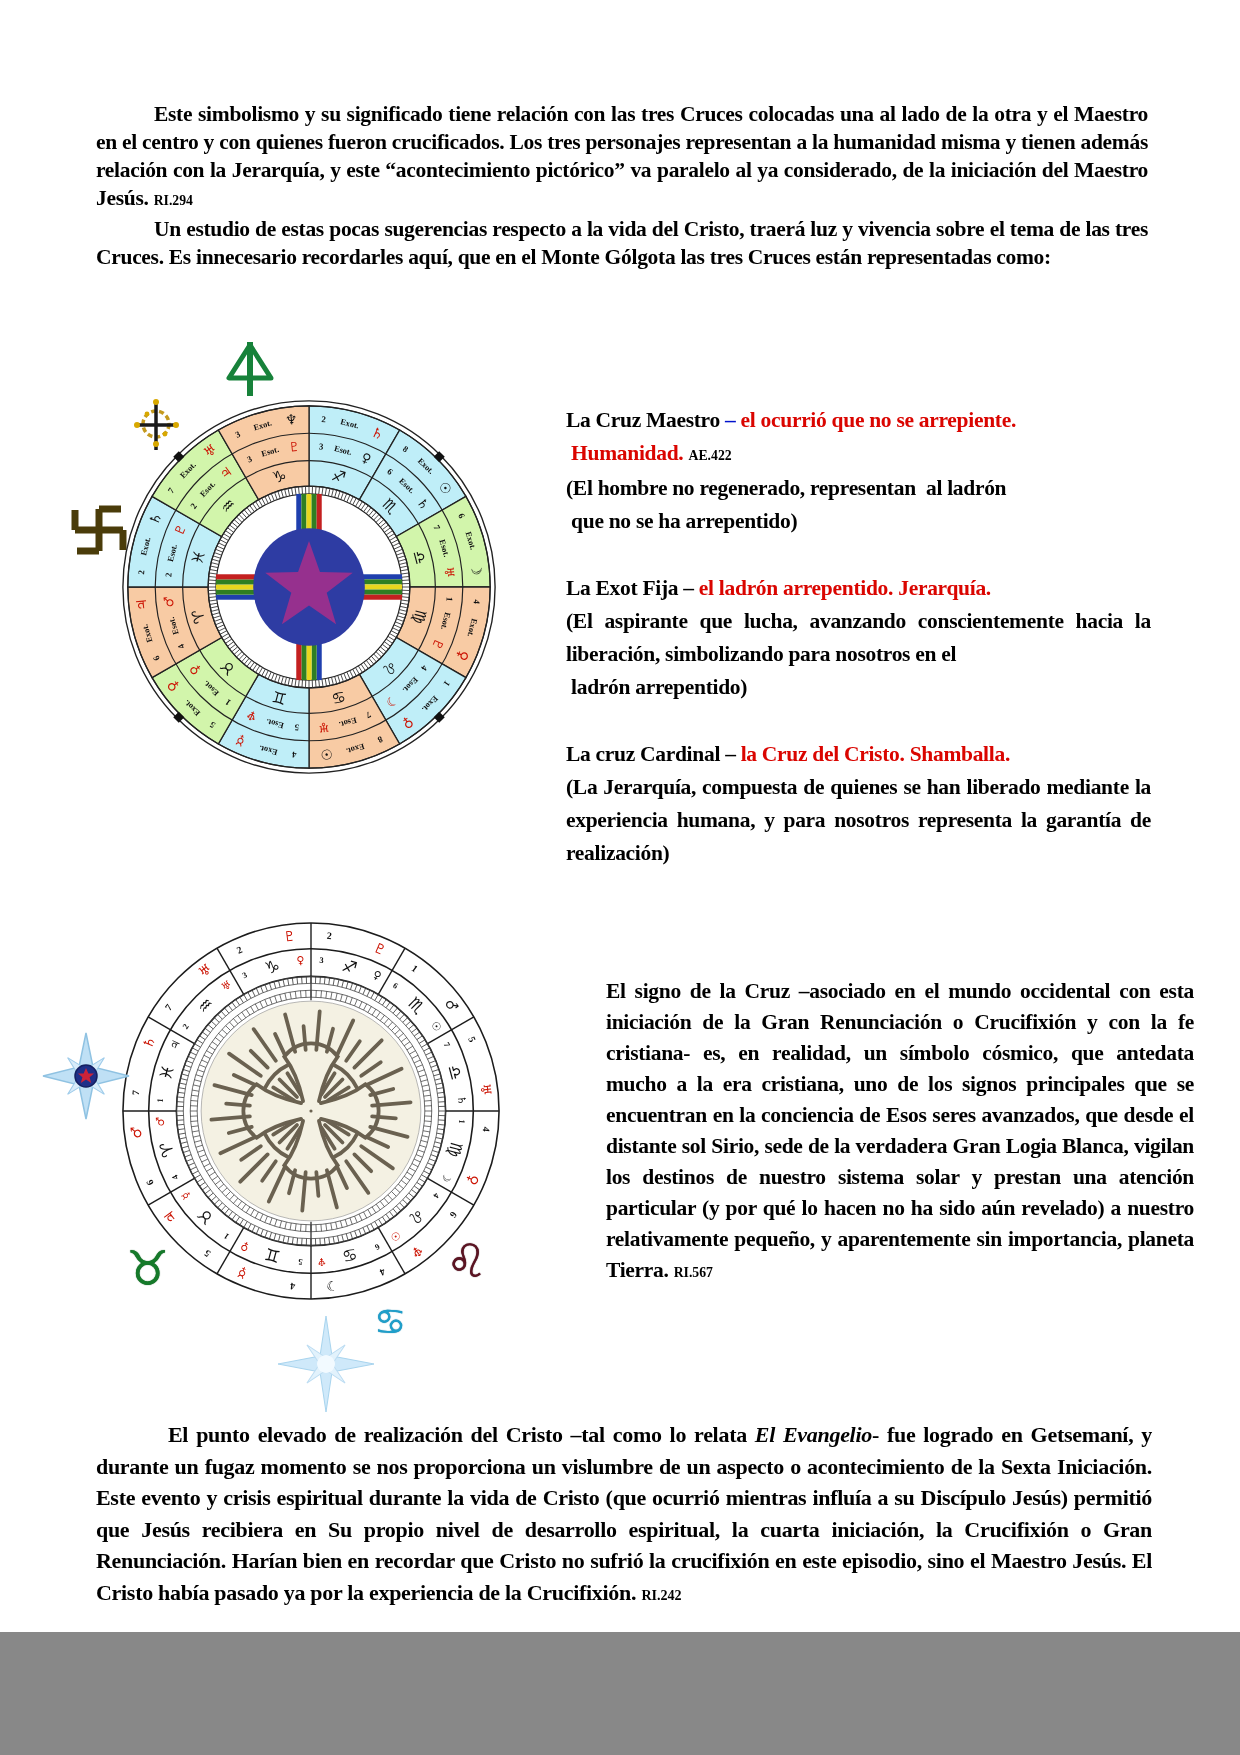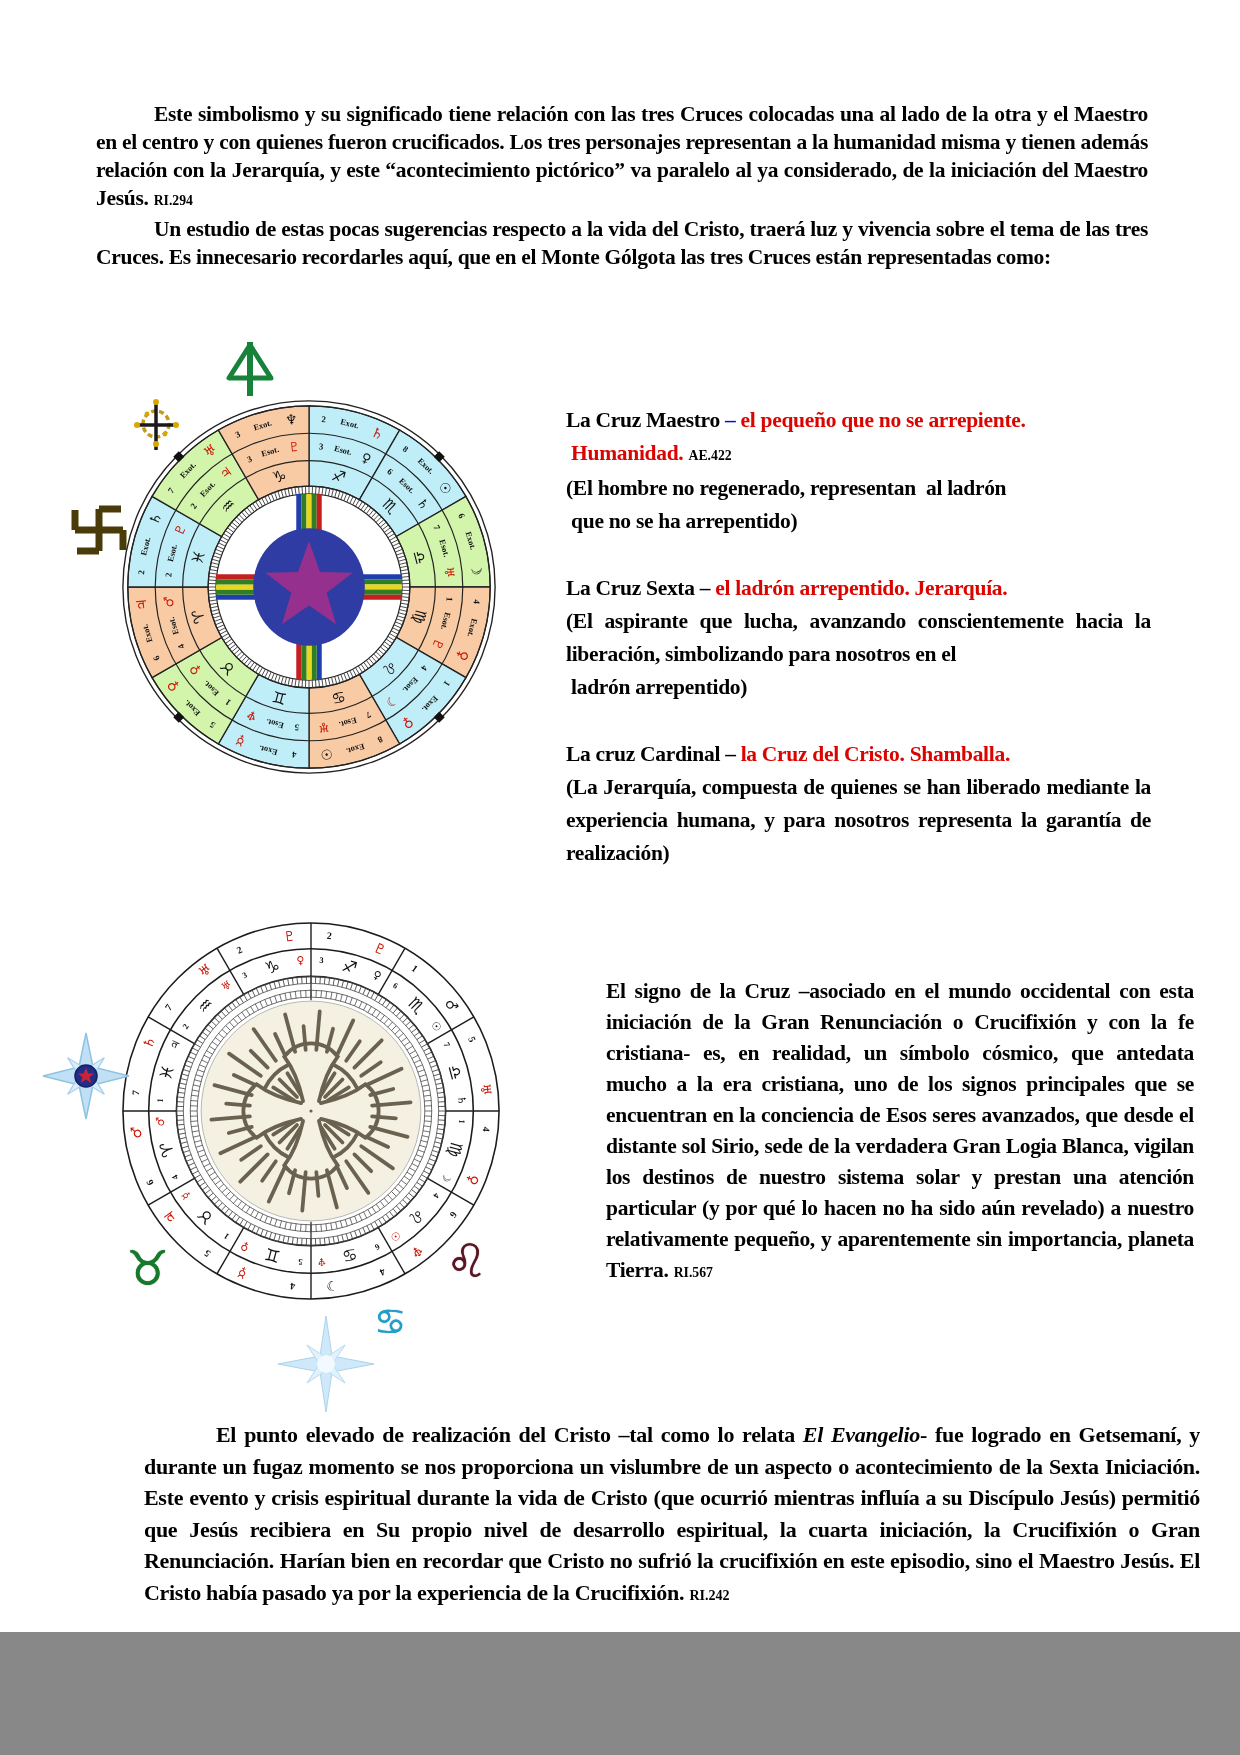--- a/index.html
+++ b/index.html
@@ -4,21 +4,21 @@
 <style>
   html,body{margin:0;padding:0;background:#888;}
   .page{position:relative;width:1240px;height:1632px;background:#ffffff;overflow:hidden;
         font-family:"Liberation Serif", serif;font-weight:bold;color:#000;}
   .para{margin:0;white-space:pre-wrap;text-align:justify;letter-spacing:-0.3px;}
   .tblock{position:absolute;left:96px;top:100px;width:1052px;font-size:21.5px;line-height:28px;}
   .tblock .para{text-indent:58px;}
   .rcol1{position:absolute;left:566px;top:404px;width:585px;font-size:21.5px;line-height:33px;}
   .entry{margin-bottom:34px;}
   .rp2{position:absolute;left:566px;top:976px;width:588px;font-size:21.5px;line-height:31px;margin-left:40px;}
-  .bblock{position:absolute;left:96px;top:1419px;width:1056px;font-size:22px;line-height:31.5px;margin-left:48px;}
+  .bblock{position:absolute;left:96px;top:1419px;width:1056px;font-size:22px;line-height:31.5px;}
   .bblock .para{text-indent:72px;}
   .sg-b{color:#000000;}
   .sg-r{color:#da0500;}
   .sg-bl{color:#0012cc;}
   .sg-i{color:#000;font-style:italic;}
   .sg-ref{color:#000;font-size:0.64em;letter-spacing:0;}
   .abs{position:absolute;}
   .glyphsym{position:absolute;font-family:"DejaVu Sans",sans-serif;font-weight:bold;line-height:1;}
   #sym-taurus{left:126px;top:1244px;font-size:48px;color:#157a2a;text-shadow:0 0 1px #0a4e18;}
   #sym-leo{left:446px;top:1238px;font-size:46px;color:#5c1322;text-shadow:0 0 1px #3a0a14;}
@@ -378,27 +378,27 @@
         <rect x="-2.5999999999999996" y="-95" width="5.2" height="80" fill="#e8d61e"></rect>
         <rect x="2.6000000000000014" y="-95" width="5.2" height="80" fill="#2f7e22"></rect>
         <rect x="7.800000000000001" y="-95" width="5.2" height="80" fill="#c42020"></rect>
       </g>
       <ellipse cx="0" cy="0" rx="57" ry="60" fill="#2e3ca3"></ellipse>
       <polygon points="2.87791997799628e-15,-47 11.16791979355699,-15.371322893124002 44.699656265872214,-14.523798735622528 18.070073809607916,5.871322893124001 27.625906857746237,38.02379873562253 1.1634144591899855e-15,19 -27.625906857746234,38.02379873562253 -18.070073809607916,5.8713228931240025 -44.699656265872214,-14.523798735622544 -11.167919793556992,-15.371322893123999" fill="#96308e"></polygon>
     </svg>
 
   <div class="rcol1">
     <div class="entry">
-      <p class="para"><span class="sg-b">La Cruz Maestro </span><span class="sg-bl">– </span><span class="sg-r">el pequeño que no se arrepiente.</span><span class="sg-r">
+      <p class="para"><span class="sg-b">La Cruz Maestro </span><span class="sg-bl">– </span><span class="sg-r">el ocurrió que no se arrepiente.</span><span class="sg-r">
  Humanidad. </span><span class="sg-ref">AE.422</span></p>
       <p class="para"><span class="sg-b">(El hombre no regenerado, representan  al ladrón
  que no se ha arrepentido)</span></p>
     </div>
     <div class="entry">
-      <p class="para"><span class="sg-b">La Cruz Sexta – </span><span class="sg-r">el ladrón arrepentido. Jerarquía.</span></p>
+      <p class="para"><span class="sg-b">La Exot Fija – </span><span class="sg-r">el ladrón arrepentido. Jerarquía.</span></p>
       <p class="para"><span class="sg-b">(El aspirante que lucha, avanzando conscientemente hacia la liberación, simbolizando para nosotros en el
  ladrón arrepentido)</span></p>
     </div>
     <div class="entry">
       <p class="para"><span class="sg-b">La cruz Cardinal – </span><span class="sg-r">la Cruz del Cristo. Shamballa.</span></p>
       <p class="para"><span class="sg-b">(La Jerarquía, compuesta de quienes se han liberado mediante la experiencia humana, y para nosotros representa la garantía de realización)</span></p>
     </div>
   </div>
 
   <svg class="abs" id="wheel2" style="left:118px;top:918px;" width="386" height="386" viewBox="-195 -195 390 390">

